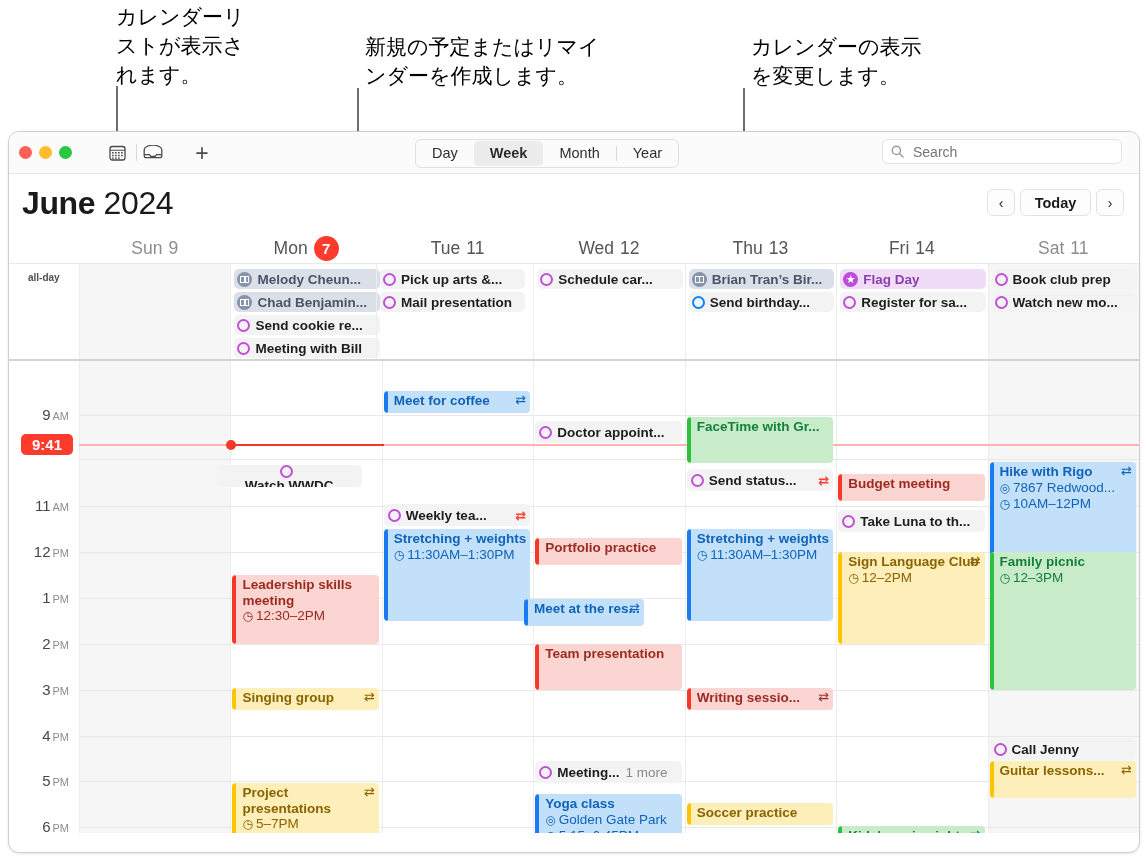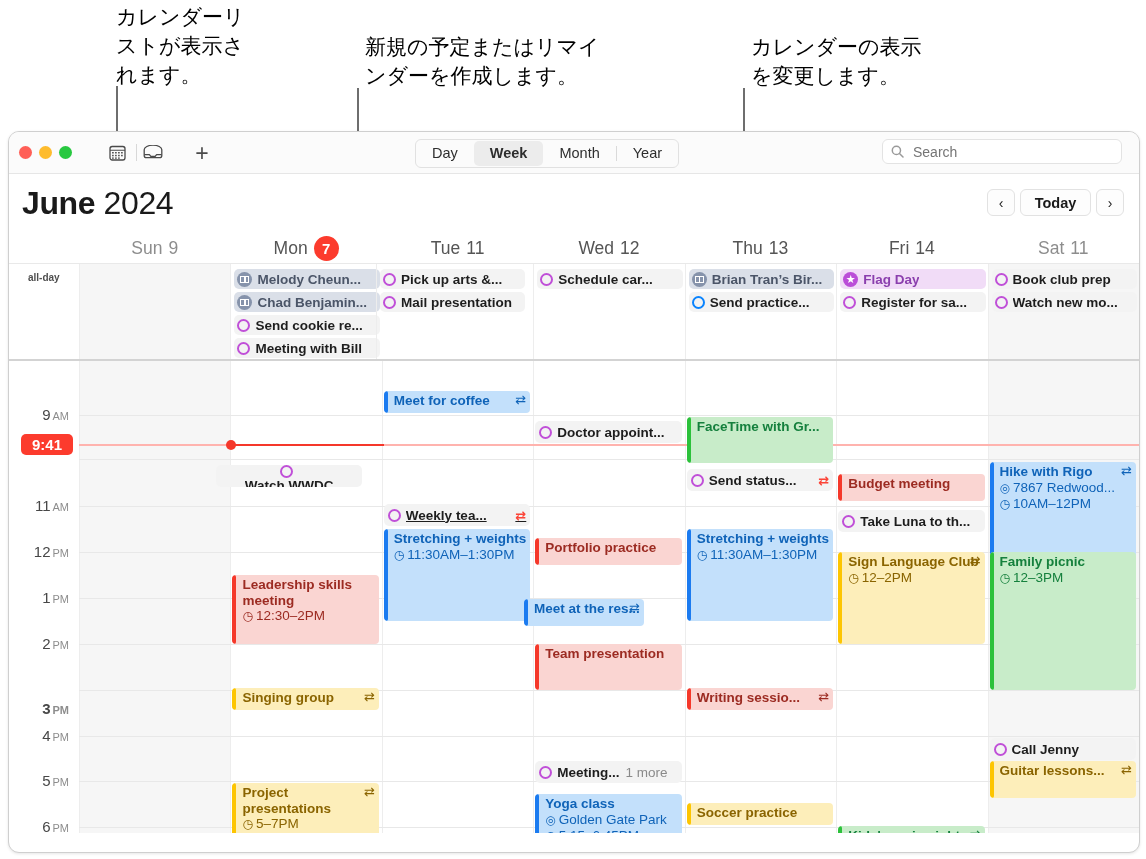--- a/index.html
+++ b/index.html
@@ -289,21 +289,21 @@
             <span class="tx">Schedule car...</span>
           </div>
         </div>
         <div class="ad-col" style="left: 675.714px; width: 151.429px;">
           <div class="ad-chip bmark">
             <span class="gift"></span>
             <span class="tx">Brian Tran’s Bir...</span>
           </div>
           <div class="ad-chip">
             <span class="ring blue"></span>
-            <span class="tx">Send practice...</span>
+            <span class="tx">Send birthday...</span>
           </div>
         </div>
         <div class="ad-col" style="left: 827.143px; width: 151.429px;">
           <div class="ad-chip holiday">
             <span class="star">★</span>
             <span class="tx">Flag Day</span>
           </div>
           <div class="ad-chip">
             <span class="ring"></span>
             <span class="tx">Register for sa...</span>
@@ -332,21 +332,21 @@
         <div class="hlabel" style="top: 54px;"><span>9</span><span class="mer">AM</span></div>
         <div class="hline" style="top: 145px;"></div>
         <div class="hlabel" style="top: 145px;"><span>11</span><span class="mer">AM</span></div>
         <div class="hline" style="top: 191px;"></div>
         <div class="hlabel" style="top: 191px;"><span>12</span><span class="mer">PM</span></div>
         <div class="hline" style="top: 237px;"></div>
         <div class="hlabel" style="top: 237px;"><span>1</span><span class="mer">PM</span></div>
         <div class="hline" style="top: 283px;"></div>
         <div class="hlabel" style="top: 283px;"><span>2</span><span class="mer">PM</span></div>
         <div class="hline" style="top: 329px;"></div>
-        <div class="hlabel" style="top: 348px; font-weight: bold;"><span>3</span><span class="mer">PM</span></div>
+        <div class="hlabel" style="top: 329px;"><span>3</span><span class="mer">PM</span></div>
         <div class="hline" style="top: 375px;"></div>
         <div class="hlabel" style="top: 375px;"><span>4</span><span class="mer">PM</span></div>
         <div class="hline" style="top: 420px;"></div>
         <div class="hlabel" style="top: 420px;"><span>5</span><span class="mer">PM</span></div>
         <div class="hline" style="top: 466px;"></div>
         <div class="hlabel" style="top: 466px;"><span>6</span><span class="mer">PM</span></div>
         <div class="hline" style="top: 98px;"></div>
         <div id="nowline" style="top: 83px;">
           <div class="solid"></div>
           <div id="nowdot"></div>
@@ -392,21 +392,21 @@
               <span class="gl">◎</span>
               <span style="overflow: hidden; text-overflow: ellipsis; white-space: nowrap;">7867 Redwood...</span>
             </div>
             <div class="meta">
               <span class="gl">◷</span>
               <span>10AM–12PM</span>
             </div>
           </div>
           <span class="rep">⇄</span>
         </div>
-        <div class="rem" style="left: 374.857px; width: 146.429px; top: 143px; height: 22px; text-decoration: underline;">
+        <div class="rem" style="left: 374.857px; width: 146.429px; top: 143px; height: 22px;">
           <span class="ring"></span>
           <span class="tx">Weekly tea...</span>
           <span class="rp">⇄</span>
         </div>
         <div class="rem" style="left: 829.143px; width: 146.429px; top: 149px; height: 22px;">
           <span class="ring"></span>
           <span class="tx">Take Luna to th...</span>
         </div>
         <div class="ev c-blue" style="left: 374.857px; width: 146.429px; top: 168px; height: 92px;">
           <div class="bar"></div>

